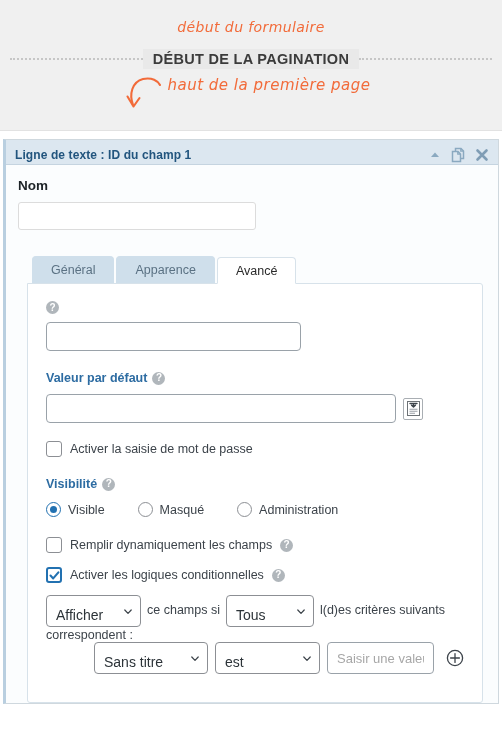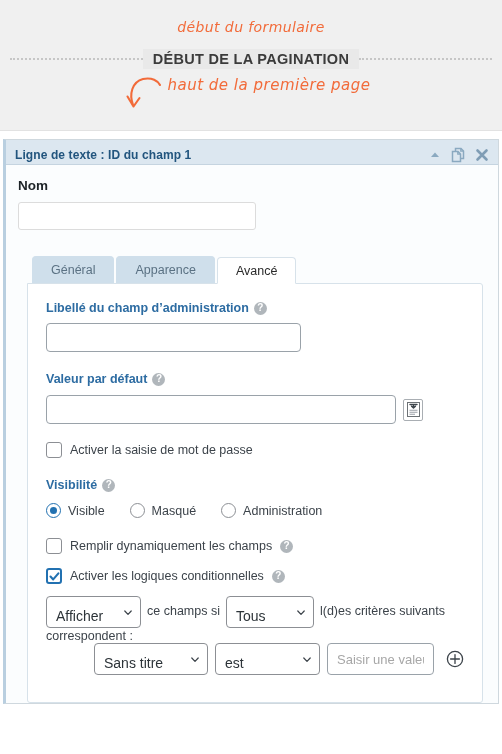--- a/index.html
+++ b/index.html
@@ -247,21 +247,21 @@
     display: flex; align-items: center; justify-content: center;
   }
   .cbox.checked {
     border-color: #2271b1;
     border-width: 2px;
   }
 
   .radio-row {
     display: flex;
     align-items: center;
-    gap: 6px;
+    gap: 14px;
     margin-top: 11px;
   }
   .radio-opt {
     display: flex;
     align-items: center;
     gap: 7px;
     font-size: 12.5px;
     color: #3c434a;
     margin-right: 19px;
     cursor: pointer;
@@ -408,21 +408,20 @@
       <div class="tabs-wrap">
         <div class="tabs">
           <div class="tab">Général</div>
           <div class="tab">Apparence</div>
           <div class="tab active">Avancé</div>
         </div>
 
         <div class="tab-panel">
 
           <div class="fld-label">
-            <span>Libellé du champ d’administration</span>
             <span class="help-icon">?</span>
           </div>
           <input class="txt-input w-admin" type="text" value="" style="">
 
           <div class="fld-label mt20">
             <span>Valeur par défaut</span>
             <span class="help-icon">?</span>
           </div>
           <div class="default-row">
             <input class="txt-input w-default" type="text" value="" style="">

